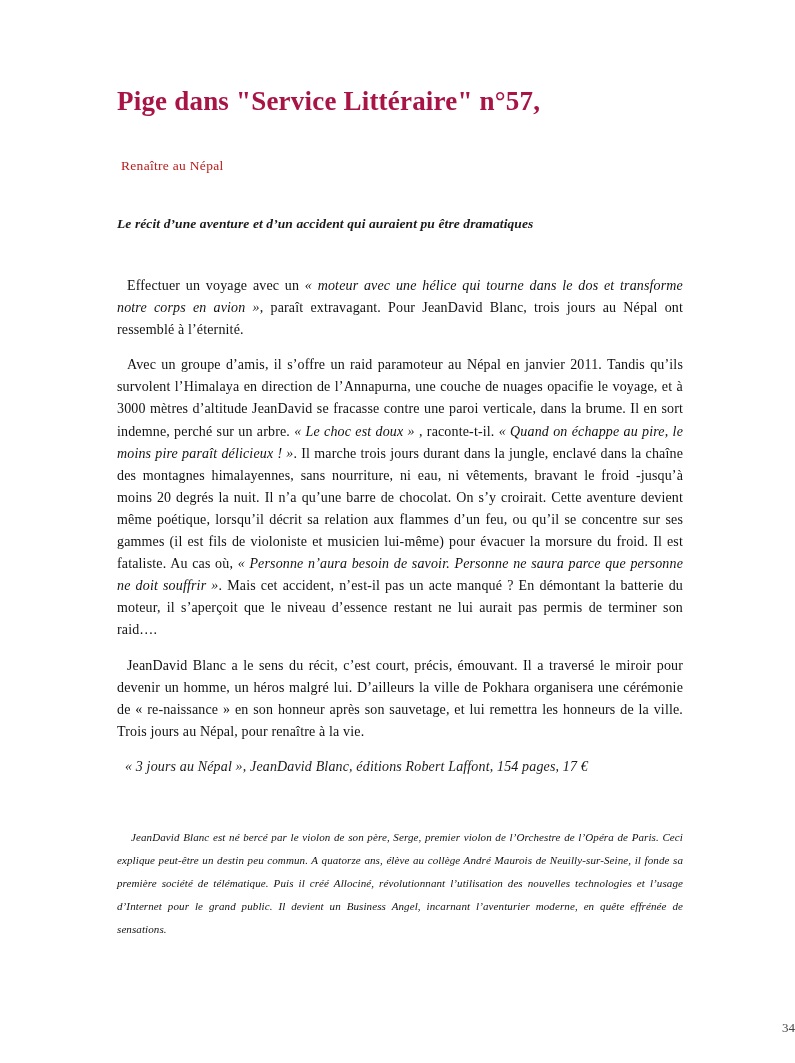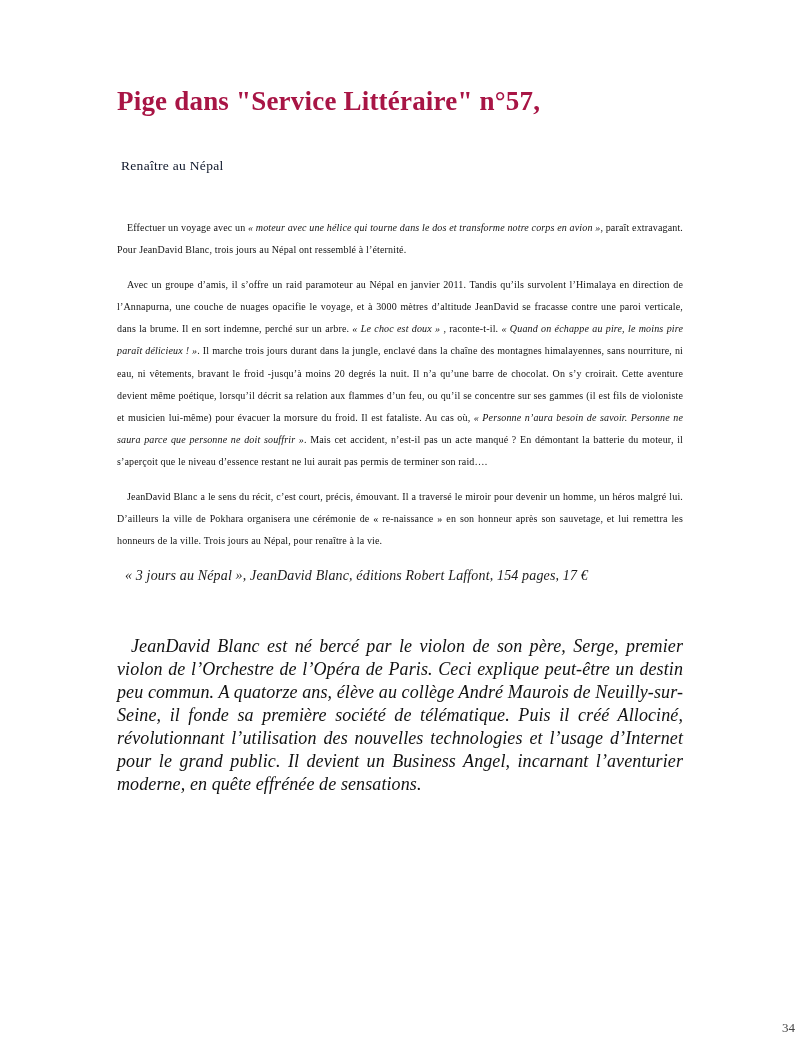--- a/index.html
+++ b/index.html
@@ -32,58 +32,58 @@
     margin: 0;
     padding-top: 14px;
   }
   .doc-title .line2 {
     display: block;
   }
   .subhead {
     margin-top: 40px;
     font-size: 13.5px;
     font-family: "Liberation Serif", serif;
-    color: #0f172a;
+    color: #b91c1c;
     padding-left: 4px;
     letter-spacing: 0.3px;
   }
   .standfirst {
     margin-top: 42px;
     font-style: italic;
     font-weight: bold;
     font-size: 13.5px;
     color: #1a1a1a;
     letter-spacing: 0.1px;
   }
   .body-block {
     margin-top: 43px;
   }
   p.para {
     margin: 0 0 13px 0;
-    font-size: 10px;
+    font-size: 14px;
     line-height: 22.1px;
     text-align: justify;
     text-indent: 10px;
     letter-spacing: 0.15px;
     color: #111111;
   }
   p.para em, span.it {
     font-style: italic;
   }
   .ref-line {
     font-style: italic;
     font-size: 14px;
     line-height: 22px;
     letter-spacing: 0.15px;
     text-indent: 8px;
   }
   .bio {
     margin-top: 48px;
     font-style: italic;
-    font-size: 18px;
+    font-size: 11px;
     line-height: 23px;
     text-align: justify;
     text-indent: 14px;
     letter-spacing: 0.1px;
     color: #111111;
   }
   .page-number {
     position: absolute;
     left: 0;
     right: 0;
@@ -98,20 +98,21 @@
 <body>
 
 <div class="page">
 
   <h1 class="doc-title">
     <span>Pige dans "Service Littéraire" n°57,</span>
   </h1>
 
   <div class="subhead">Renaître au Népal</div>
 
+  <div class="standfirst">Le récit d’une aventure et d’un accident qui auraient pu être dramatiques</div>
 
   <div class="body-block">
     <p class="para"><span>Effectuer un voyage avec un </span><span class="it">« moteur avec une hélice qui tourne dans le dos et transforme notre corps en avion »</span><span>, paraît extravagant. Pour JeanDavid Blanc, trois jours au Népal ont ressemblé à l’éternité.</span></p>
     <p class="para"><span>Avec un groupe d’amis, il s’offre un raid paramoteur au Népal en janvier 2011. Tandis qu’ils survolent l’Himalaya en direction de l’Annapurna, une couche de nuages opacifie le voyage, et à 3000 mètres d’altitude JeanDavid se fracasse contre une paroi verticale, dans la brume. Il en sort indemne, perché sur un arbre. </span><span class="it">« Le choc est doux »</span><span> , raconte-t-il. </span><span class="it">« Quand on échappe au pire, le moins pire paraît délicieux ! »</span><span>. Il marche trois jours durant dans la jungle, enclavé dans la chaîne des montagnes himalayennes, sans nourriture, ni eau, ni vêtements, bravant le froid -jusqu’à moins 20 degrés la nuit. Il n’a qu’une barre de chocolat. On s’y croirait. Cette aventure devient même poétique, lorsqu’il décrit sa relation aux flammes d’un feu, ou qu’il se concentre sur ses gammes (il est fils de violoniste et musicien lui-même) pour évacuer la morsure du froid. Il est fataliste. Au cas où, </span><span class="it">« Personne n’aura besoin de savoir. Personne ne saura parce que personne ne doit souffrir »</span><span>. Mais cet accident, n’est-il pas un acte manqué ? En démontant la batterie du moteur, il s’aperçoit que le niveau d’essence restant ne lui aurait pas permis de terminer son raid….</span></p>
     <p class="para"><span>JeanDavid Blanc a le sens du récit, c’est court, précis, émouvant. Il a traversé le miroir pour devenir un homme, un héros malgré lui. D’ailleurs la ville de Pokhara organisera une cérémonie de « re-naissance » en son honneur après son sauvetage, et lui remettra les honneurs de la ville. Trois jours au Népal, pour renaître à la vie.</span></p>
   </div>
 
   <div class="ref-line">« 3 jours au Népal », JeanDavid Blanc, éditions Robert Laffont, 154 pages, 17 €</div>
 
   <div class="bio">JeanDavid Blanc est né bercé par le violon de son père, Serge, premier violon de l’Orchestre de l’Opéra de Paris. Ceci explique peut-être un destin peu commun. A quatorze ans, élève au collège André Maurois de Neuilly-sur-Seine, il fonde sa première société de télématique. Puis il créé Allociné, révolutionnant l’utilisation des nouvelles technologies et l’usage d’Internet pour le grand public. Il devient un Business Angel, incarnant l’aventurier moderne, en quête effrénée de sensations.</div>

